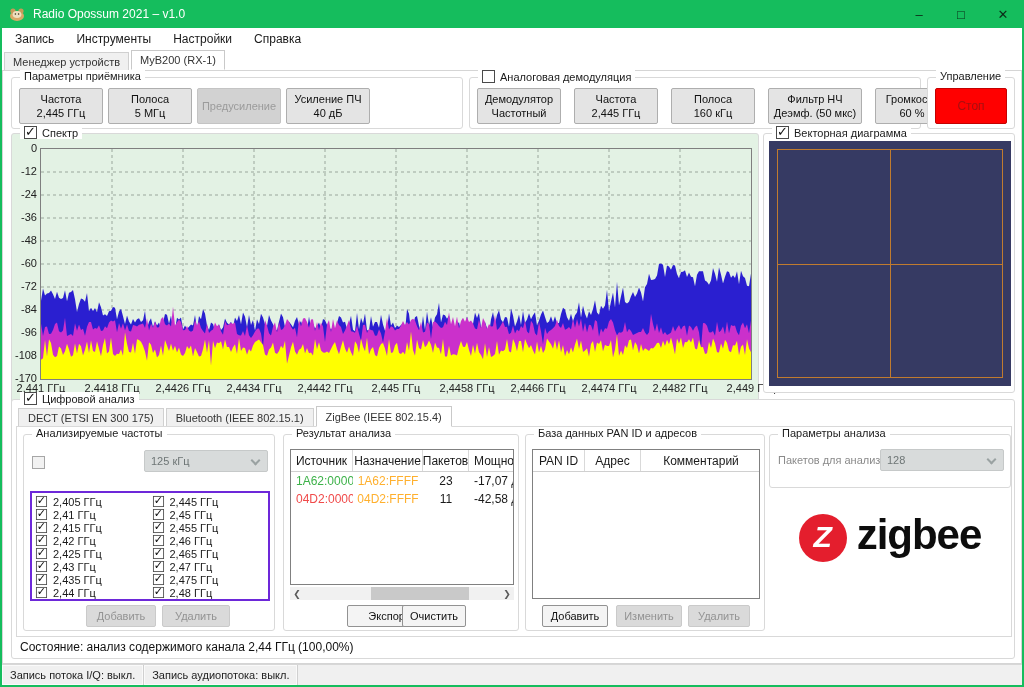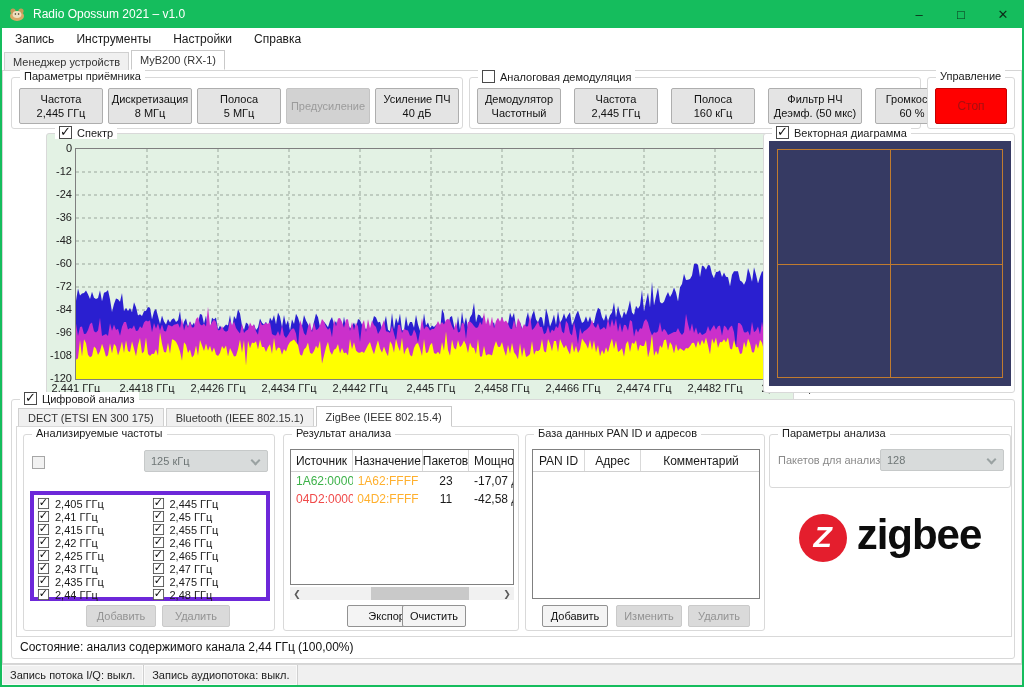--- a/index.html
+++ b/index.html
@@ -78,21 +78,21 @@
   .vector-grid::before{content:"";position:absolute;left:50%;top:0;bottom:0;width:1px;background:var(--vec-line);}
   .vector-grid::after{content:"";position:absolute;top:50%;left:0;right:0;height:1px;background:var(--vec-line);}
   
   .an-tabs{position:absolute;left:6px;top:6px;height:21px;display:flex;align-items:flex-end;}
   .atab{height:19px;padding:0 9px;display:flex;align-items:center;font-size:11px;background:#f0f0f0;
     border:1px solid #d0d0d0;border-bottom:none;margin-right:2px;color:#333;}
   .atab.active{height:21px;background:#fff;border:1px solid #c9c9c9;border-bottom:1px solid #fff;
     position:relative;z-index:4;}
   .tabpage{position:absolute;left:4px;top:26px;width:996px;height:211px;border:1px solid #d9d9d9;background:#fff;}
   .gray{color:#8a8a8a;}
-  .listbox{position:absolute;border:4px solid #6d28d9;background:#fff;display:flex;padding:2px 0 0 3px;}
+  .listbox{position:absolute;border:2px solid #6d28d9;background:#fff;display:flex;padding:2px 0 0 3px;}
   .fcol{width:118px;display:flex;flex-direction:column;}
   .fitem{display:flex;align-items:center;gap:5px;height:13px;font-size:11px;}
   .fitem .cb{transform:scale(0.85);}
   
   .tbl{position:absolute;border:1px solid #808080;background:#fff;overflow:hidden;font-size:12px;}
   .trow{display:flex;height:18px;align-items:center;}
   .thead{height:22px;border-bottom:1px solid #d0d0d0;font-weight:normal;}
   .tcell{height:100%;display:flex;align-items:center;justify-content:center;overflow:hidden;
     white-space:nowrap;flex-shrink:0;}
   .thead .tcell{border-right:1px solid #d9d9d9;}
@@ -156,24 +156,20 @@
   <div class="mainpanel">
 
     <div class="group" style="left:8px;top:6px;width:452px;height:52px;">
       <div class="cap">Параметры приёмника</div>
       <div style="position:absolute;left:7px;top:10px;display:flex;gap:5px;">
         <div class="btn2" style="width:84px;">
           <span class="l1">Частота</span>
           <span class="l2">2,445 ГГц</span>
         </div>
         <div class="btn2" style="width:84px;">
-          <span class="l1">Дискретизация</span>
-          <span class="l2">8 МГц</span>
-        </div>
-        <div class="btn2" style="width:84px;">
           <span class="l1">Полоса</span>
           <span class="l2">5 МГц</span>
         </div>
         <div class="btn2 disabled" style="width:84px;">
           <span class="l1">Предусиление</span>
 
         </div>
         <div class="btn2" style="width:84px;">
           <span class="l1">Усиление ПЧ</span>
           <span class="l2">40 дБ</span>
@@ -208,37 +204,37 @@
           <span class="l2">60 %</span>
         </div>
       </div>
     </div>
 
     <div class="group" style="left:924px;top:6px;width:88px;height:52px;">
       <div class="cap">Управление</div>
       <div class="btn-stop" id="stop-btn" style="position: absolute; left: 7px; top: 10px; width: 72px; background: rgb(255, 0, 0); color: rgb(168, 15, 15);">Стоп</div>
     </div>
 
-    <div class="group spectrum-group" style="left:8px;top:62px;width:748px;height:332px;margin-left:35px;">
+    <div class="group spectrum-group" style="left:8px;top:62px;width:748px;height:332px;">
       <div class="cap">
         <span class="cb checked"></span>
         <span>Спектр</span>
       </div>
       <div id="spec-ylabels">
           <span style="top: 8px;">0</span>
           <span style="top: 31px;">-12</span>
           <span style="top: 54px;">-24</span>
           <span style="top: 77px;">-36</span>
           <span style="top: 100px;">-48</span>
           <span style="top: 123px;">-60</span>
           <span style="top: 146px;">-72</span>
           <span style="top: 169px;">-84</span>
           <span style="top: 192px;">-96</span>
           <span style="top: 215px;">-108</span>
-          <span style="top: 238px;">-120</span>
+          <span style="top: 238px;">-170</span>
         </div>
       <div class="spec-plot-frame">
         <svg id="spectrum-plot" width="710" height="230">
             <line x1="0" x2="710" y1="23.0" y2="23.0" stroke="#9aa79c" stroke-dasharray="3,3"></line>
             <line x1="0" x2="710" y1="46.0" y2="46.0" stroke="#9aa79c" stroke-dasharray="3,3"></line>
             <line x1="0" x2="710" y1="69.0" y2="69.0" stroke="#9aa79c" stroke-dasharray="3,3"></line>
             <line x1="0" x2="710" y1="92.0" y2="92.0" stroke="#9aa79c" stroke-dasharray="3,3"></line>
             <line x1="0" x2="710" y1="115.0" y2="115.0" stroke="#9aa79c" stroke-dasharray="3,3"></line>
             <line x1="0" x2="710" y1="138.0" y2="138.0" stroke="#9aa79c" stroke-dasharray="3,3"></line>
             <line x1="0" x2="710" y1="161.0" y2="161.0" stroke="#9aa79c" stroke-dasharray="3,3"></line>

